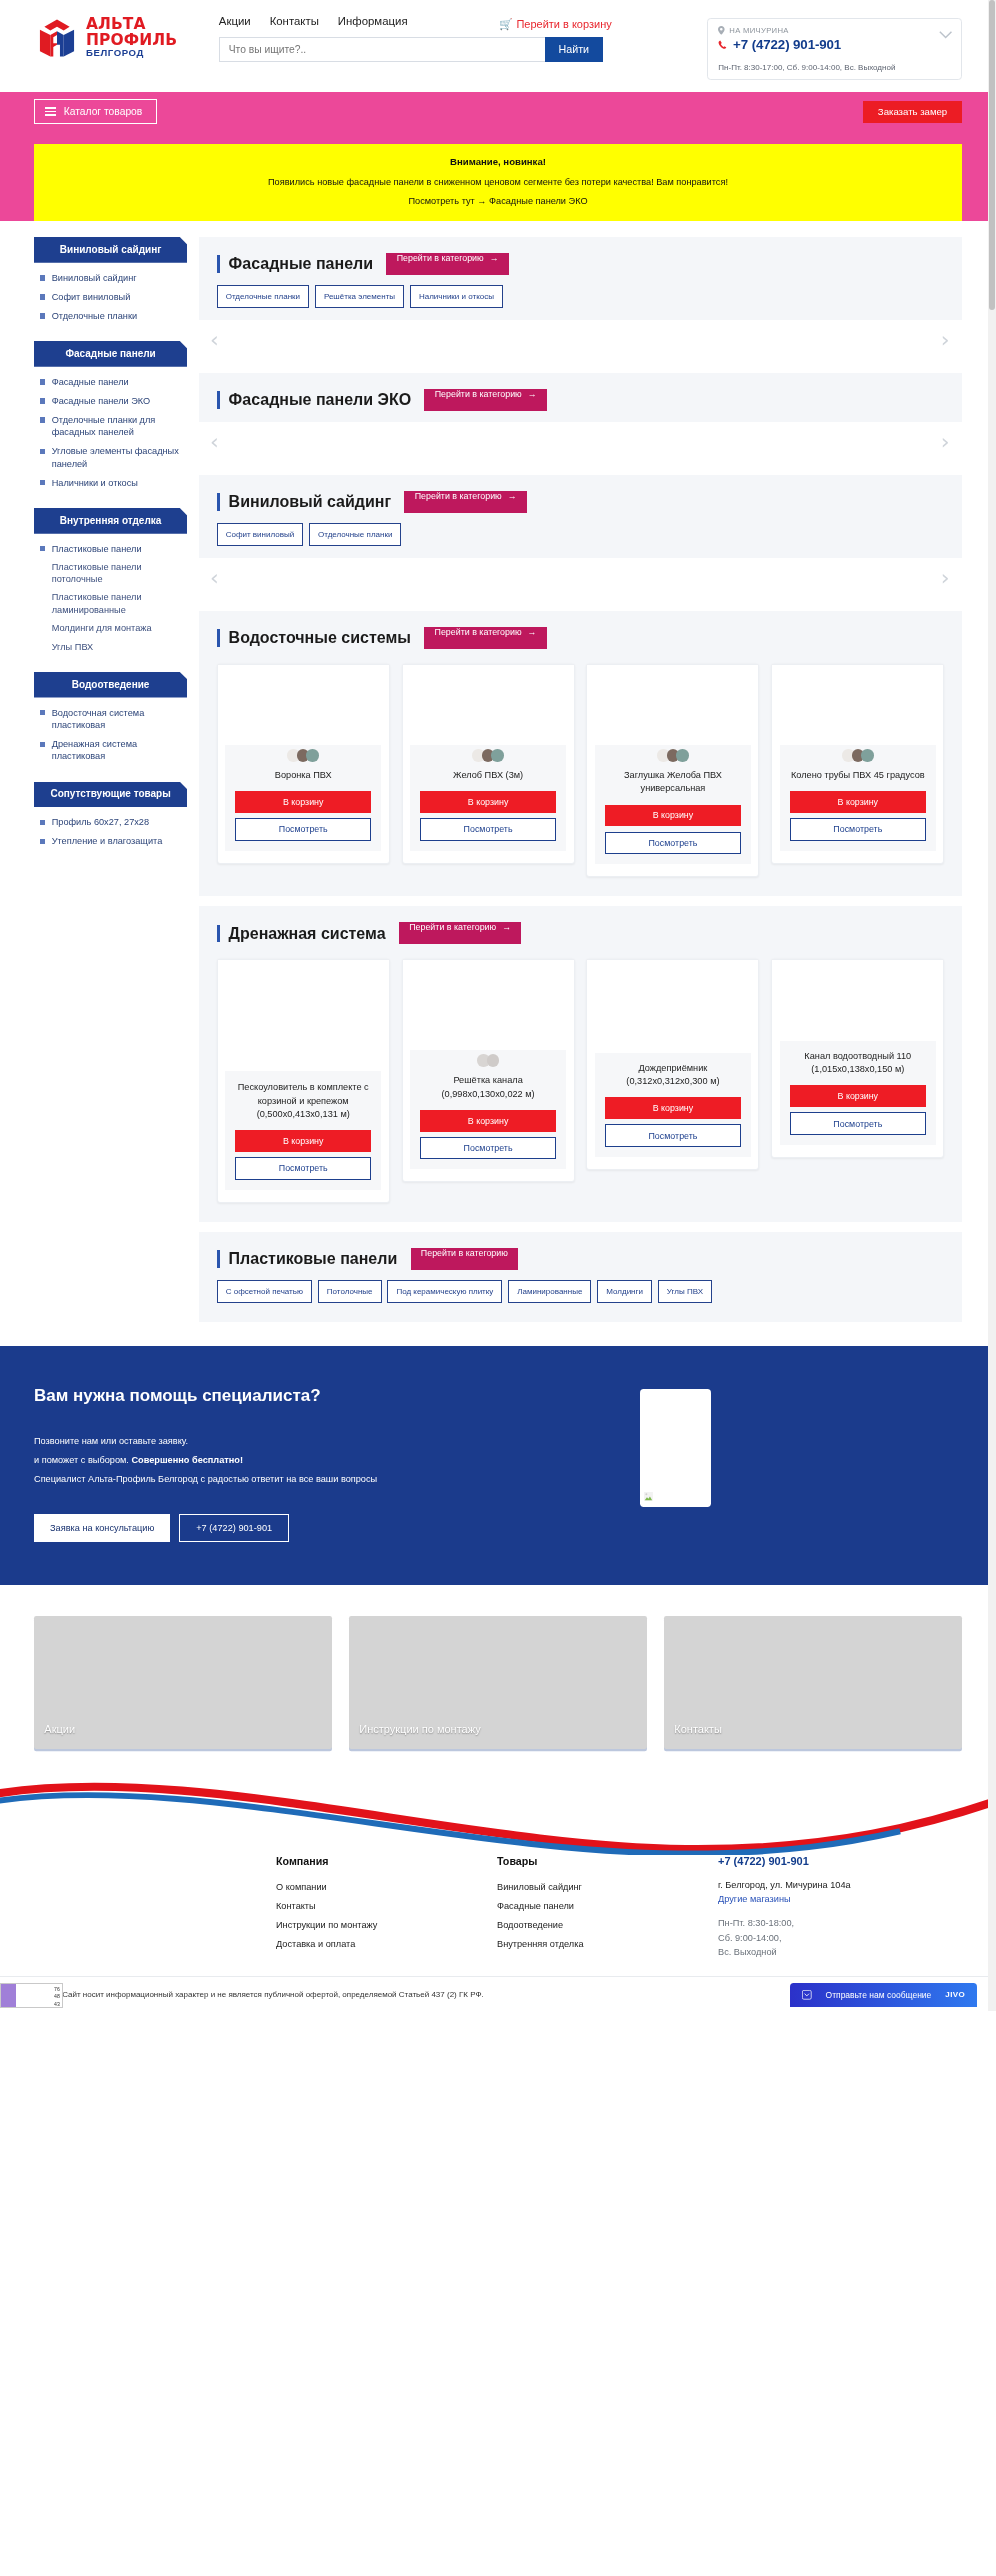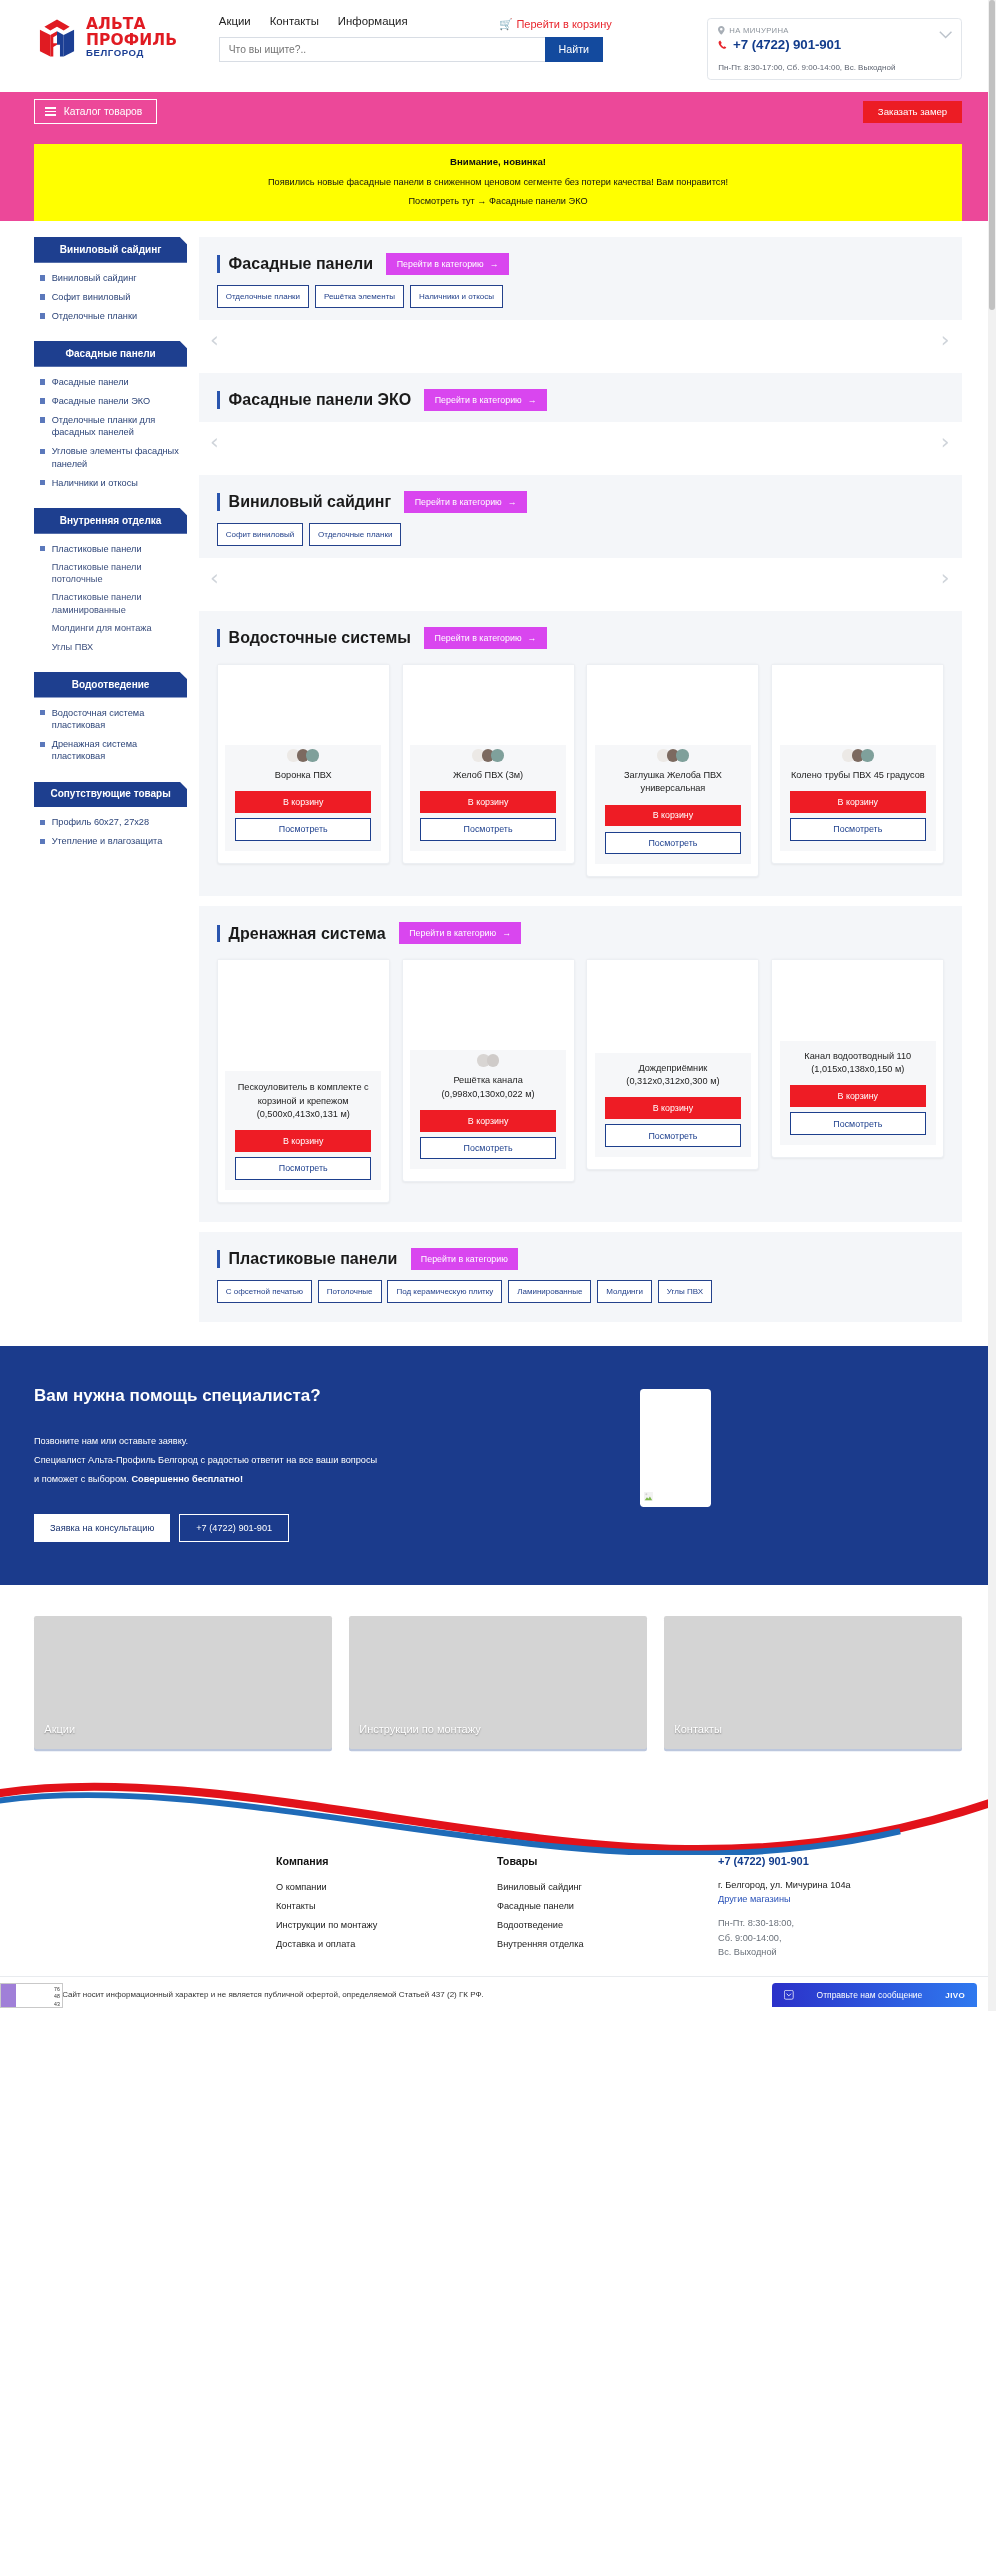--- a/index.html
+++ b/index.html
@@ -117,22 +117,22 @@
   .cat-sub li a { color: #3c4f7d; font-size: 9.2px; text-decoration: none; line-height: 1.35; display:block; }
 
   
   .section { background: #f4f6f9; margin-bottom: 10.3px; position: relative; }
   .sec-head { display: flex; align-items: center; gap: 13.3px; padding: 16px 17.7px 10.3px 17.7px; }
   .sec-title {
     font-size: 16px; font-weight: 600; color: #1b1b1b;
     border-left: 3px solid #2a55ae; padding-left: 8.9px; line-height: 1.1;
   }
   .go-btn {
-    background: #d946ef; color: #fff; border: none; height: 22px;
-    padding: 0 10.3px; font-size: 8.9px; display: inline-flex; align-items: center; gap: 5.9px;
+    background: #be185d; color: #fff; border: none; height: 22px;
+    padding: 0 10.3px; font-size: 8.9px; display: inline-flex; align-items: flex-start; gap: 5.9px;
     cursor: pointer; font-family: "Liberation Sans", sans-serif; white-space: nowrap;
   }
   .chips { display: flex; flex-wrap: wrap; gap: 5.9px; padding: 0 17.7px 11.8px 17.7px; }
   .chip {
     border: 0.7px solid #24428c; color: #24428c; background: #fff;
     font-size: 8px; padding: 5.9px 8px; cursor: pointer; white-space: nowrap;
     font-family: "Liberation Sans", sans-serif;
   }
   .carousel-strip { position: relative; height: 43px; background:#fff; }
   .arrow {
@@ -221,21 +221,21 @@
   .faddr a { color: #2952b8; text-decoration: none; display: block; }
   .fhours { font-size: 9.2px; color: #6a717a; line-height: 1.6; }
 
   .copybar { border-top: 0.7px solid #e8ebef; padding: 12.5px 34px; }
   .copybar p { font-size: 8px; color: #333; }
 
   
   .jivo {
     position: absolute; right: 19px; bottom: 4.4px; background: linear-gradient(90deg,#2b31c9,#2f79ef);
     color: #fff; border-radius: 3.7px 3.7px 0 0; padding: 6.6px 11.8px; font-size: 8.5px;
-    display: flex; align-items: center; gap: 23px; cursor: pointer;
+    display: flex; align-items: flex-start; gap: 14px; cursor: pointer;
   }
   .jivo .logo { font-weight: 700; letter-spacing: 0.4px; font-size: 8px; }
   .counter {
     position: absolute; left: 0; bottom: 3px; width: 63px; height: 25px; display: flex;
     border: 0.7px solid #c9c9c9; background: #fff;
   }
   .counter .bar { width: 14.8px; background: #a07fd8; }
   .counter .digits { flex: 1; font-size: 5.2px; color: #333; padding: 1.5px 2.2px; line-height: 1.45; text-align:right; }
 
   .scrollbar-v {
@@ -610,22 +610,22 @@
         </div>
       </section>
 
     </main>
   </div>
 
   <section class="help">
     <div class="help-left">
       <h2>Вам нужна помощь специалиста?</h2>
       <p>Позвоните нам или оставьте заявку.</p>
+      <p><span>и поможет с выбором. </span><b>Совершенно бесплатно!</b></p>
       <p>Специалист Альта-Профиль Белгород с радостью ответит на все ваши вопросы</p>
-      <p><span>и поможет с выбором. </span><b>Совершенно бесплатно!</b></p>
       <div class="help-btns">
         <button class="btn-white">Заявка на консультацию</button>
         <button class="btn-outline">+7 (4722) 901-901</button>
       </div>
     </div>
     <div class="help-img">
       <svg class="broken-ico" viewBox="0 0 12 12">
         <rect x="0" y="0" width="12" height="12" fill="#f2f2f2"></rect>
         <path d="M1 11l3-4 2 2 2-3 3 5z" fill="#7db84a"></path>
         <circle cx="3.2" cy="3" r="1.3" fill="#cfcfcf"></circle>

